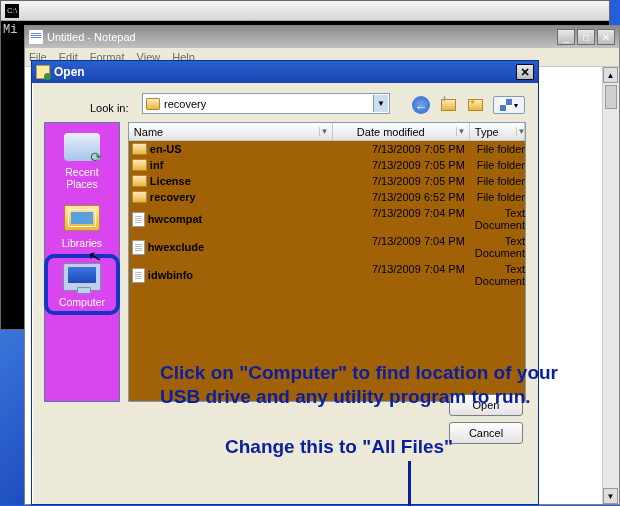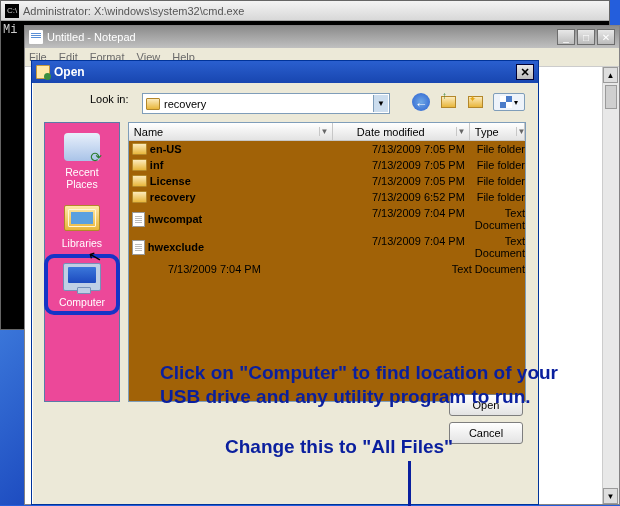--- a/index.html
+++ b/index.html
@@ -31,42 +31,42 @@
 
 
 .dlg { position:absolute; left:31px; top:60px; width:508px; height:445px; background:#ece9d8; border:1px solid #003399; box-shadow:1px 1px 0 #fff inset;}
 .dlg-title { height:22px; background:linear-gradient(#2a5fcf,#1846b0); color:#fff; display:flex; align-items:center; padding:0 4px; font-weight:bold; font-size:12px;}
 .dlg-title .dlg-icon{width:14px;height:14px;background:#ffe9a8;border:1px solid #c89b3c;margin-right:4px;border-radius:1px;position:relative;}
 .dlg-title .dlg-icon:after{content:"";position:absolute;right:-2px;bottom:-2px;width:7px;height:7px;background:#3e8f3e;border-radius:50%;}
 .dlg-title .spacer{flex:1}
 .dlg-close{width:18px;height:16px;background:linear-gradient(#e8e8e8,#bcbcbc);border:1px solid #003;color:#000;display:flex;align-items:center;justify-content:center;font-size:11px;cursor:pointer;}
 .dlg-body { padding:10px 12px 8px; }
 
-.lookin-row { display:flex; align-items:flex-start; gap:6px; margin-left:46px; margin-bottom:8px;}
+.lookin-row { display:flex; align-items:flex-end; gap:6px; margin-left:46px; margin-bottom:8px;}
 .lookin-row label{width:46px;}
 .lookin-combo { flex:0 0 248px; height:21px; background:#fff; border:1px solid #7f9db9; display:flex; align-items:center; padding:0 3px; gap:4px;}
 .lookin-combo .fld{width:14px;height:12px;background:linear-gradient(#fceabb,#e8b63b);border:1px solid #b3872a;border-radius:1px;}
 .lookin-combo .dd{width:15px;height:17px;background:#cde;border-left:1px solid #7f9db9;margin-left:auto;margin-right:-2px;display:flex;align-items:center;justify-content:center;font-size:8px;}
 .toolbar-icons{display:flex;gap:9px;margin-left:16px;}
 .tool-ico{width:18px;height:18px;display:flex;align-items:center;justify-content:center;font-size:13px;cursor:pointer;}
 .tool-back{background:radial-gradient(circle,#6fa8e6,#2a5fcf);border-radius:50%;color:#fff;}
 .tool-up{position:relative;}
 .tool-up .fld{width:15px;height:12px;background:linear-gradient(#fceabb,#e8b63b);border:1px solid #b3872a;}
 .tool-up:after{content:"↑";position:absolute;left:3px;top:-3px;color:#2e7d32;font-size:10px;font-weight:bold;}
 .tool-new .fld{width:15px;height:12px;background:linear-gradient(#fceabb,#e8b63b);border:1px solid #b3872a;}
 .tool-new:after{content:"✦";position:absolute;color:#e6a817;font-size:9px;margin-left:-5px;margin-top:-6px;}
 .tool-view{width:32px;border:1px solid #7f9db9;background:#eef3fa;display:flex;align-items:center;justify-content:center;gap:2px;border-radius:2px;}
 .tool-view .grid{width:12px;height:12px;background:conic-gradient(#4b7cc9 0 25%,#fff 0 50%,#4b7cc9 0 75%,#fff 0);}
 
 .main-row{display:flex;gap:8px;}
 .places{width:82px;display:flex;flex-direction:column;gap:4px;padding-top:2px;}
 .place{display:flex;flex-direction:column;align-items:center;color:#fff;padding:4px 2px;cursor:pointer;border-radius:3px;}
 .place .picon{width:40px;height:32px;margin-bottom:3px;display:flex;align-items:center;justify-content:center;position:relative;}
 .place span{font-size:10.5px;text-align:center;color:#fff;}
-.places{background:#ec4899;border:1px solid #5a7aa8;padding:4px 2px;}
+.places{background:#d946ef;border:1px solid #5a7aa8;padding:4px 2px;}
 
 .pic-recent{background:linear-gradient(#e8f0fb,#a9c3e8);border-radius:4px;width:36px;height:28px;}
 .pic-recent:after{content:"⟳";position:absolute;color:#2e7d32;font-size:14px;right:0;bottom:-2px;}
 .pic-lib{width:36px;height:26px;background:linear-gradient(#ffe9a8,#e8b63b);border:1px solid #b3872a;border-radius:2px;position:relative;}
 .pic-lib:before{content:"";position:absolute;inset:3px;border:1px solid #fff5d7;border-radius:1px;}
 .pic-lib:after{content:"";position:absolute;left:6px;right:6px;top:6px;bottom:6px;background:#5aa0e0;}
 .pic-comp{width:38px;height:28px;background:#bfcfe5;border-radius:2px;border:1px solid #7590b9;position:relative;}
 .pic-comp:before{content:"";position:absolute;left:4px;top:3px;right:4px;height:16px;background:linear-gradient(#3b77da,#1c4abf);border-radius:1px;}
 .pic-comp:after{content:"";position:absolute;left:13px;bottom:-4px;width:12px;height:5px;background:#bfcfe5;border:1px solid #7590b9;border-radius:1px;}
 
@@ -99,21 +99,20 @@
 </style>
 </head>
 <body>
 
 <div class="desktop"></div>
 <div class="taskbar-hint"></div>
 
 <div class="cmd-win">
   <div class="cmd-title">
     <span class="icon-box">C:\</span>
-    <span>Administrator: X:\windows\system32\cmd.exe</span>
   </div>
   <div class="cmd-body">
     <span>Mi</span>
   </div>
 </div>
 
 <div class="np-win">
   <div class="np-title">
     <span class="np-icon"></span>
     <span>Untitled - Notepad</span>
@@ -250,20 +249,24 @@
             </div>
             <div class="fl-row">
               <div class="c-name">
                 <span class="ico-file"></span>
                 <span>hwexclude</span>
               </div>
               <div class="c-date">7/13/2009 7:04 PM</div>
               <div class="c-type">Text Document</div>
             </div>
             <div class="fl-row">
+              <div class="c-name">
+                <span class="ico-file"></span>
+                <span>idwbinfo</span>
+              </div>
               <div class="c-date">7/13/2009 7:04 PM</div>
               <div class="c-type">Text Document</div>
             </div>
           </div>
       </div>
     </div>
 
     <div class="dlg-btns">
       <button class="dlg-btn">Open</button>
       <button class="dlg-btn">Cancel</button>

